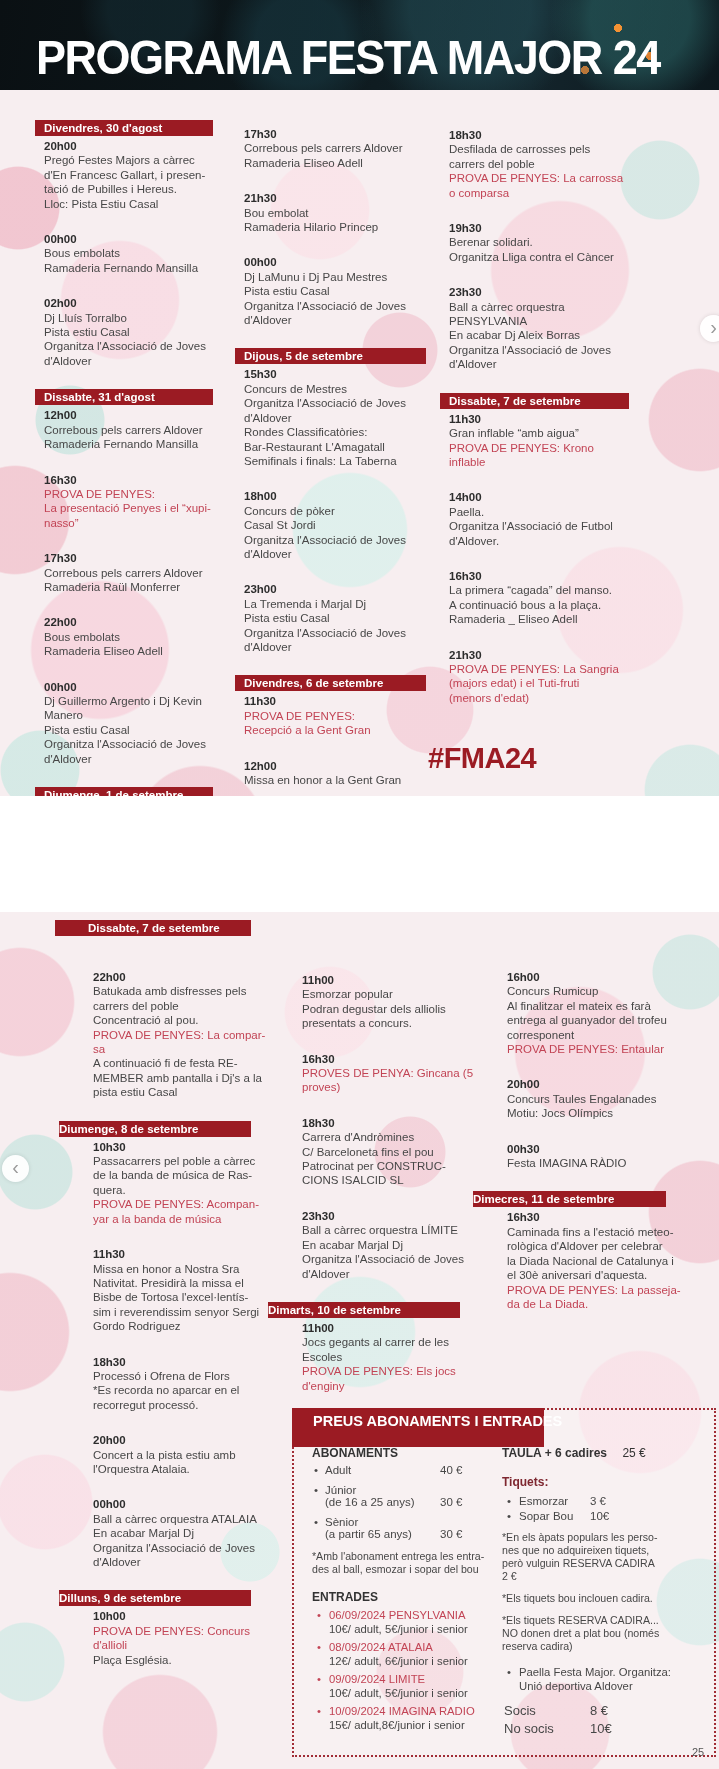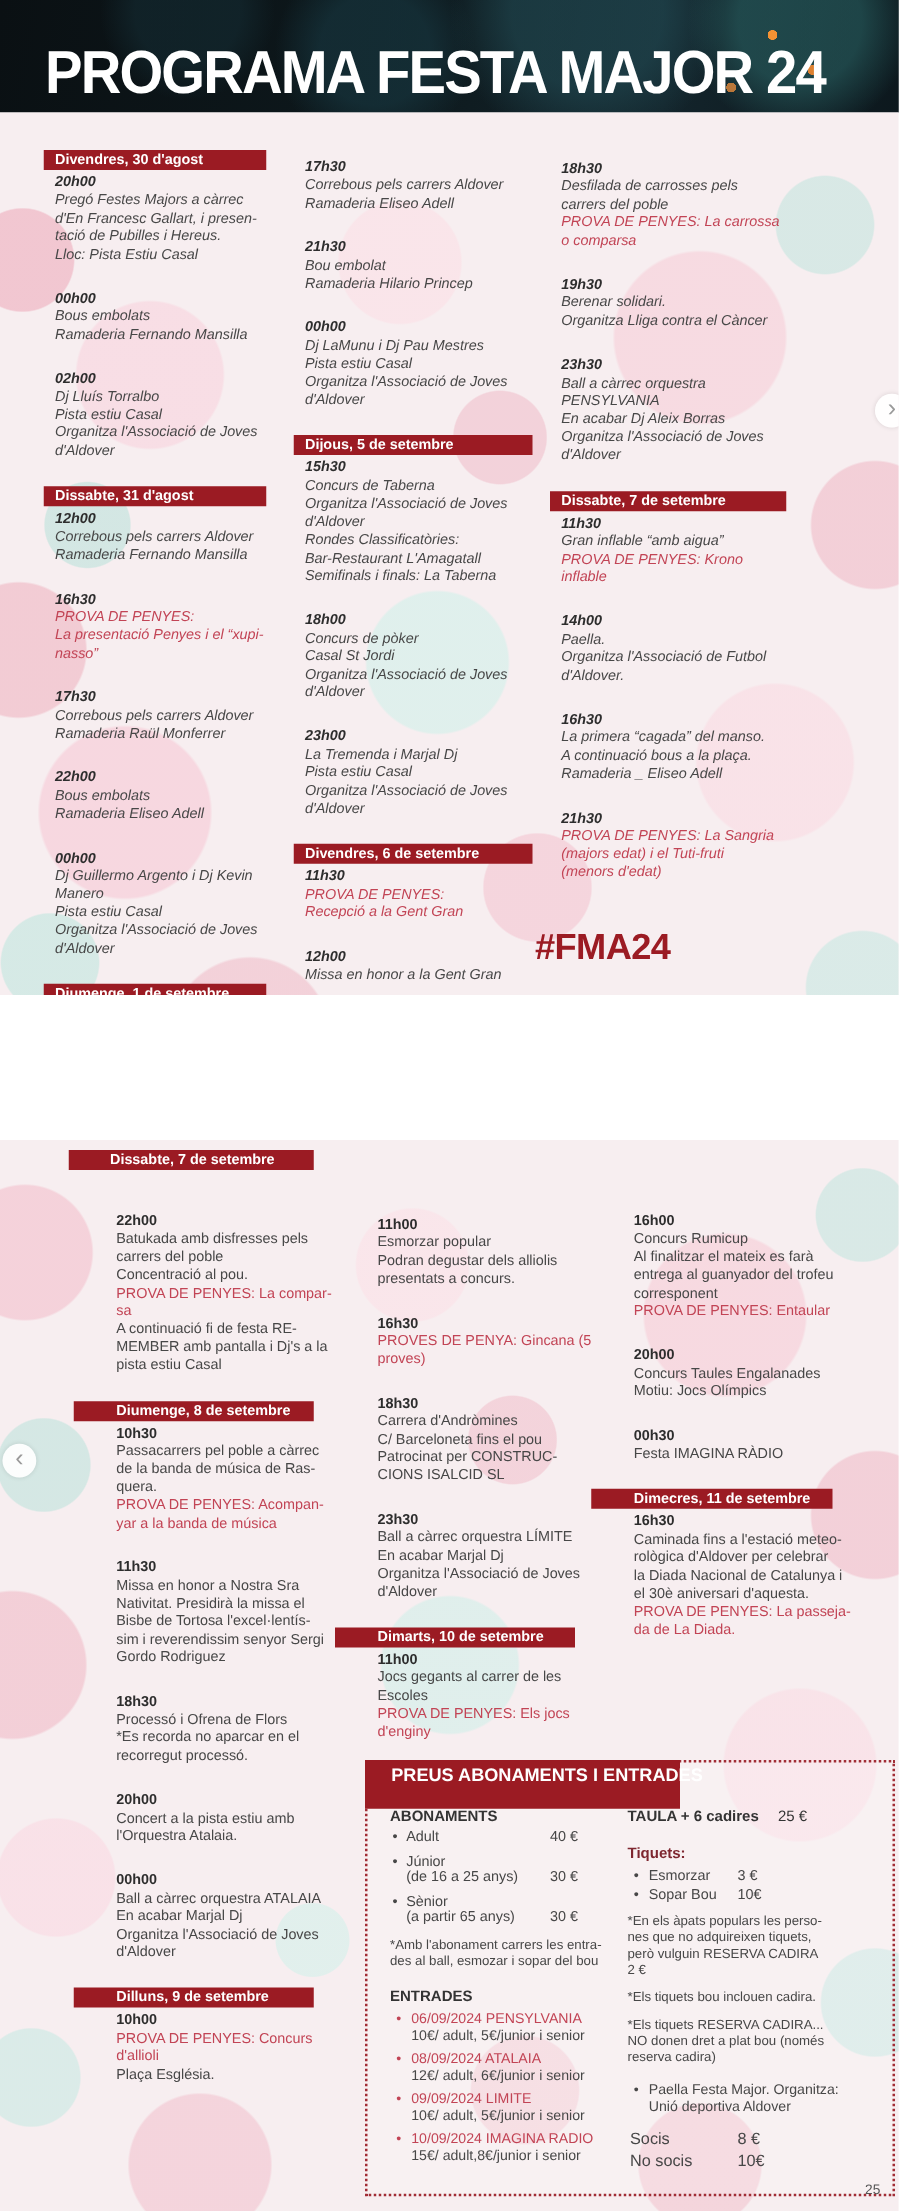--- a/index.html
+++ b/index.html
@@ -80,27 +80,27 @@
   #p24c2{left:235px;width:191px;padding-top:37px;}
   #p24c3{left:440px;width:189px;padding-top:38px;}
   #p25c1{left:59px;width:192px;padding-top:58px;}
   #p25c2{left:268px;width:192px;padding-top:61px;}
   #p25c3{left:473px;width:193px;padding-top:58px;}
   .bar{
     background:#9b1b23;color:#ffffff;font-weight:700;font-size:11.5px;
     line-height:16px;height:16px;margin:4px 0 3px;white-space:nowrap;
   }
   .p24 .bar{padding-left:9px;}
-  .p25 .bar{padding-left:34px;}
+  .p25 .bar{}
   .lead-bar{
     position:absolute;left:55px;top:8px;width:163px;padding-left:33px;
     background:#9b1b23;color:#fff;font-weight:700;font-size:11.5px;line-height:16px;height:16px;white-space:nowrap;
   }
   .event{margin-bottom:21px;white-space:nowrap;font-size:11.5px;line-height:14.4px;color:#474747;}
-  .p24 .event{margin-left:9px;font-style:italic;}
+  .p24 .event{margin-left:9px;}
   .p25 .event{margin-left:34px;}
   .time{font-weight:700;color:#2d2d2d;}
   .line.red{color:#c24455;}
   
   #hashtag{position:absolute;left:428px;top:652px;color:#9b1b23;font-weight:800;font-size:29px;letter-spacing:-.5px;}
   .pagenum{position:absolute;font-size:11px;color:#555;}
   #pn24{left:14px;top:784px;}
   #pn25{left:692px;top:834px;}
   .nav-circle{
     position:absolute;width:27px;height:27px;border-radius:50%;
@@ -227,21 +227,21 @@
       <div class="event">
         <div class="time">00h00</div>
         <div class="line">Dj LaMunu i Dj Pau Mestres</div>
         <div class="line">Pista estiu Casal</div>
         <div class="line">Organitza l'Associació de Joves</div>
         <div class="line">d'Aldover</div>
       </div>
       <div class="bar">Dijous, 5 de setembre</div>
       <div class="event">
         <div class="time">15h30</div>
-        <div class="line">Concurs de Taberna</div>
+        <div class="line">Concurs de Mestres</div>
         <div class="line">Organitza l'Associació de Joves</div>
         <div class="line">d'Aldover</div>
         <div class="line">Rondes Classificatòries:</div>
         <div class="line">Bar-Restaurant L'Amagatall</div>
         <div class="line">Semifinals i finals: La Taberna</div>
       </div>
       <div class="event">
         <div class="time">18h00</div>
         <div class="line">Concurs de pòker</div>
         <div class="line">Casal St Jordi</div>
@@ -448,21 +448,21 @@
   <div id="priceBox">
     <div id="priceTitle">PREUS ABONAMENTS I ENTRADES</div>
     <div id="pbLeft">
       <div class="pb-h">ABONAMENTS</div>
       <div id="abList">
           <div class="ab"><span class="blt">•</span><span class="lbl">Adult</span><span class="price">40 €</span></div>
           <div class="ab"><span class="blt">•</span><span class="lbl">Júnior</span><span class="sub">(de 16 a 25 anys)</span><span class="price">30 €</span></div>
           <div class="ab"><span class="blt">•</span><span class="lbl">Sènior</span><span class="sub">(a partir 65 anys)</span><span class="price">30 €</span></div>
         </div>
       <div class="pb-note" id="abNote">
-          <div>*Amb l'abonament carrers les entra-</div>
+          <div>*Amb l'abonament entrega les entra-</div>
           <div>des al ball, esmozar i sopar del bou</div>
         </div>
       <div class="pb-h" id="entH">ENTRADES</div>
       <div id="entList">
           <div class="ent">
             <span class="blt">•</span>
             <span class="name">06/09/2024 PENSYLVANIA</span>
             <span class="detail">10€/ adult, 5€/junior i senior</span>
           </div>
           <div class="ent">

